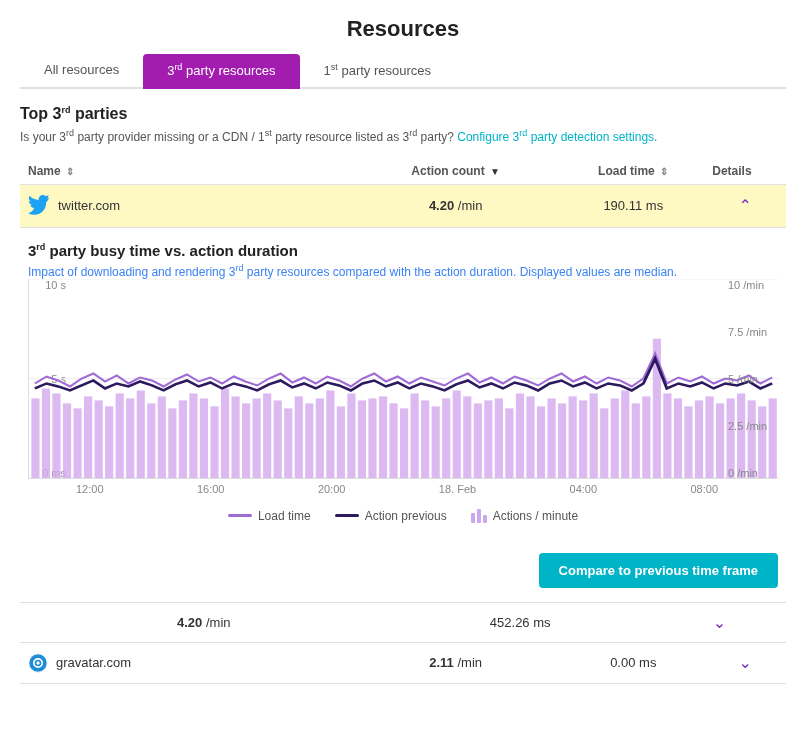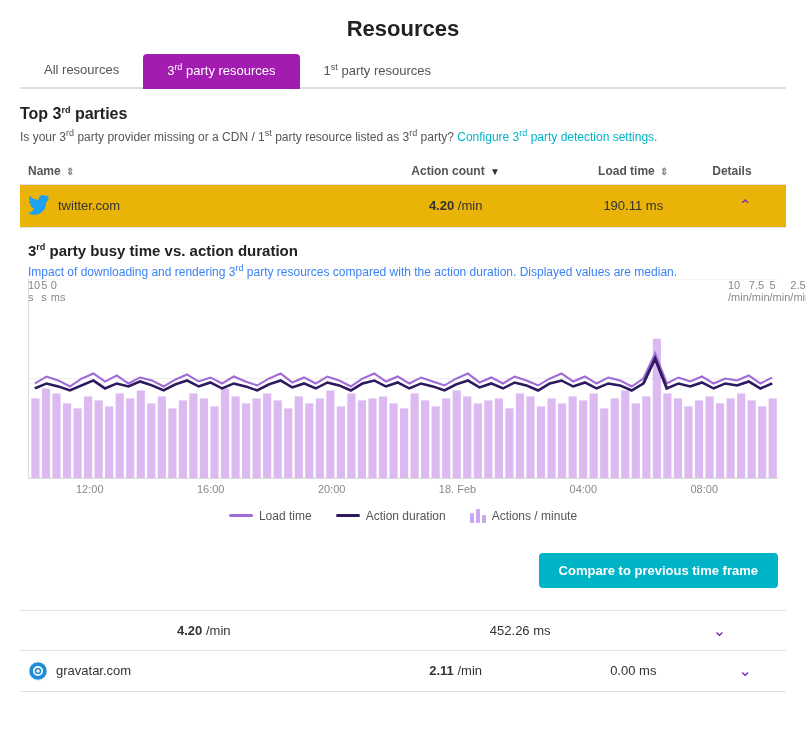--- a/index.html
+++ b/index.html
@@ -74,21 +74,21 @@
     .col-action { flex: 1.5; text-align: center; }
     .col-loadtime { flex: 1.2; text-align: center; }
     .col-details { flex: 0.5; text-align: left; }
     .table-row {
       display: flex;
       align-items: center;
       padding: 10px 8px;
       border-bottom: 1px solid #e0e0e0;
     }
     .table-row.highlighted {
-      background: #eab308;
+      background: #fef9c3;
     }
     .row-name {
       flex: 2.5;
       display: flex;
       align-items: center;
       gap: 8px;
       font-size: 13px;
       color: #333;
     }
     .row-action {
@@ -134,33 +134,35 @@
       height: 220px;
       margin-bottom: 8px;
     }
     .chart-y-left {
       position: absolute;
       left: 0;
       top: 0;
       height: 200px;
       width: 44px;
       display: flex;
-      flex-direction: row;
+      flex-direction: column;
       justify-content: space-between;
+      align-items: flex-end;
       padding-right: 6px;
       font-size: 11px;
       color: #888;
     }
     .chart-y-right {
       position: absolute;
       right: 0;
       top: 0;
       height: 200px;
       width: 56px;
       display: flex;
+      flex-direction: column;
       justify-content: space-between;
       align-items: flex-start;
       padding-left: 6px;
       font-size: 11px;
       color: #888;
     }
     .chart-x-labels {
       display: flex;
       justify-content: space-between;
       margin-left: 48px;
@@ -263,21 +265,21 @@
     </div>
     <div class="col-action row-action">
       <span class="count">4.20</span> /min
     </div>
     <div class="col-loadtime row-loadtime">190.11 ms</div>
     <div class="col-details row-details">
       <span class="chevron-up">⌃</span>
     </div>
   </div>
 
-  <div style="background:#fff; border-bottom: 1px solid #e0e0e0; padding: 14px 8px 8px 8px;">
+  <div style="background:#fff; border-bottom: 1px solid #e0e0e0; padding: 14px 8px 0 8px;">
     <div class="chart-title">
       3<sup>rd</sup> party busy time vs. action duration
     </div>
     <div class="chart-subtitle">
       Impact of downloading and rendering 3<sup>rd</sup> party resources compared with the action duration. Displayed values are median.
     </div>
 
     <div class="chart-wrapper">
       <div style="display:flex; position:relative; height:200px;">
 
@@ -393,21 +395,21 @@
       </div>
     </div>
 
     <div class="chart-legend">
       <div class="legend-item">
         <div class="legend-line" style="background:#a06bd6;"></div>
         <span>Load time</span>
       </div>
       <div class="legend-item">
         <div class="legend-line" style="background:#2d1a5e;"></div>
-        <span>Action duration</span>
+        <span>Action previous</span>
       </div>
       <div class="legend-item">
         <div style="display:flex; gap:2px; align-items:flex-end; height:14px;">
           <div style="width:4px; height:10px; background:#c9a8f0; border-radius:1px;"></div>
           <div style="width:4px; height:14px; background:#c9a8f0; border-radius:1px;"></div>
           <div style="width:4px; height:8px; background:#c9a8f0; border-radius:1px;"></div>
         </div>
         <span>Actions / minute</span>
       </div>
     </div>

